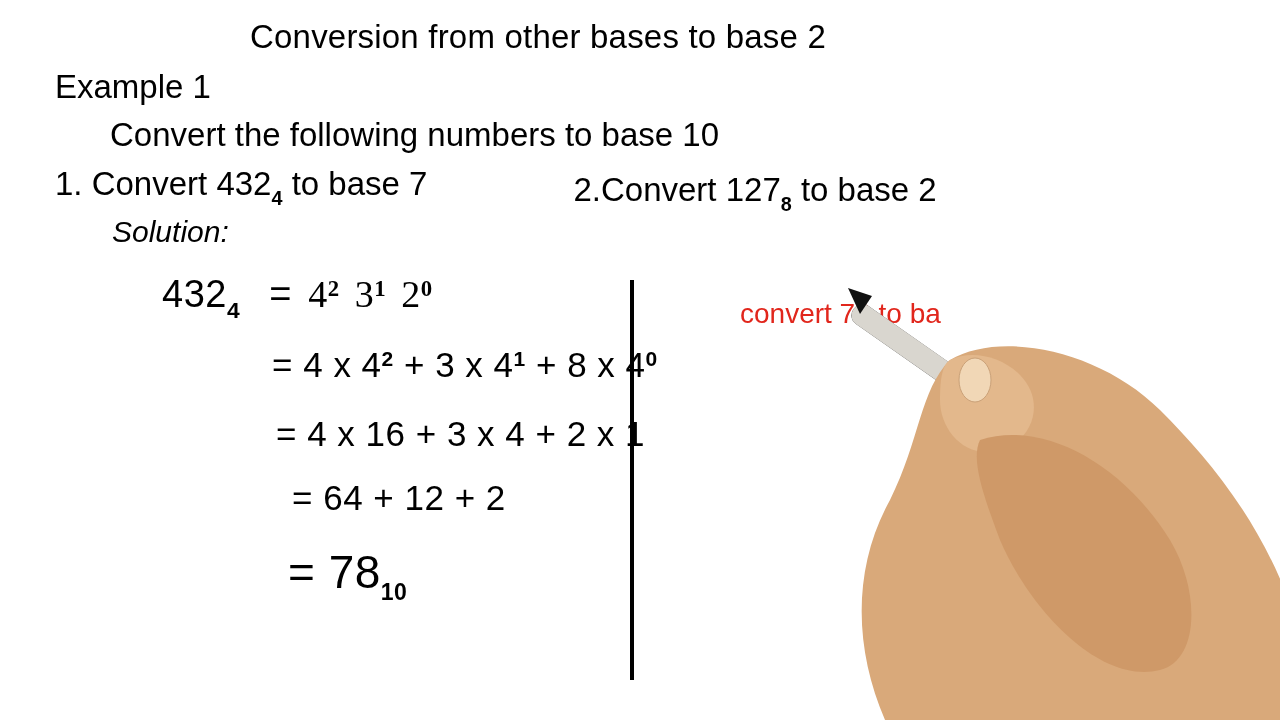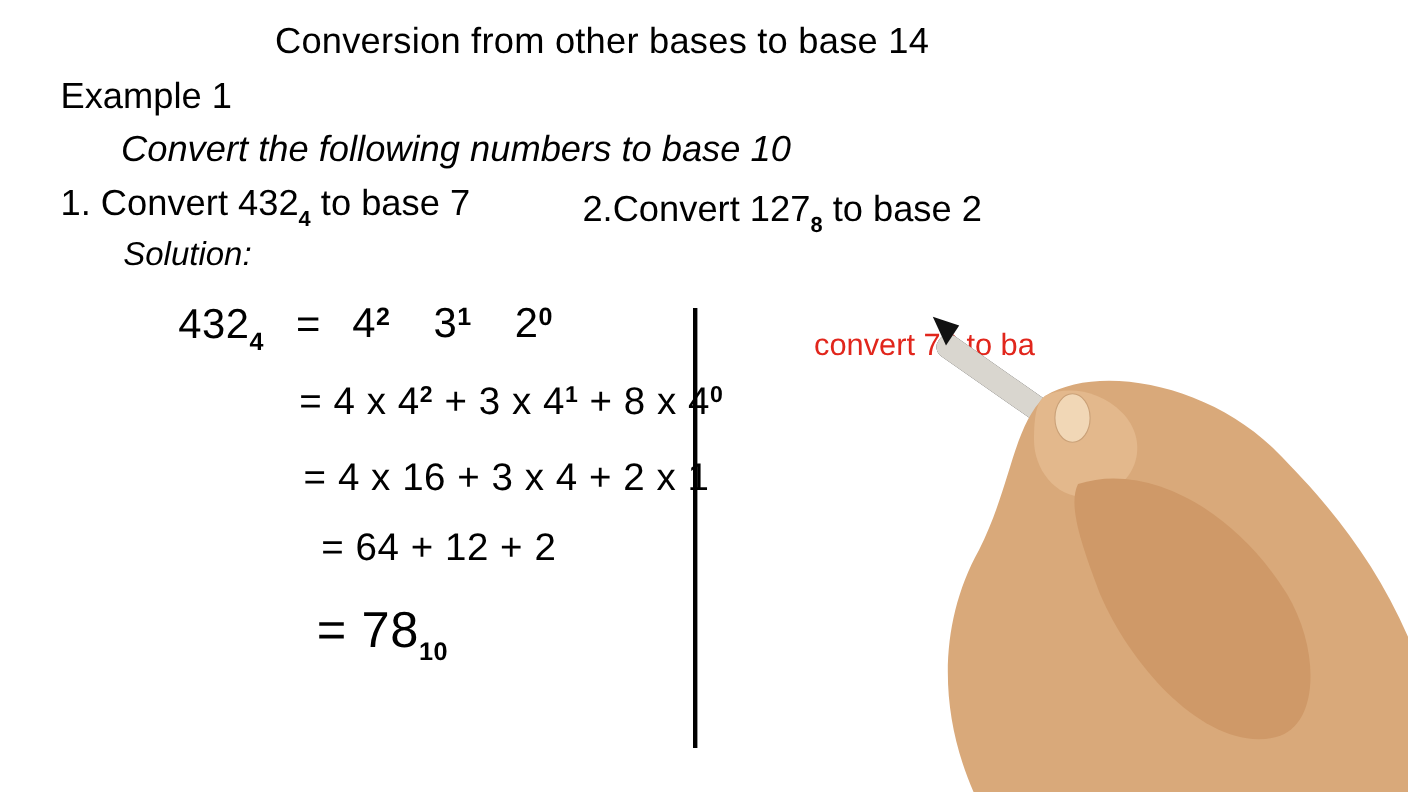--- a/index.html
+++ b/index.html
@@ -8,33 +8,33 @@
     height: 720px;
     background: #ffffff;
     font-family: Arial, Helvetica, sans-serif;
     color: #000;
     position: relative;
     overflow: hidden;
   }
   .content { position: relative; width: 100%; height: 100%; }
   .title { position: absolute; top: 18px; left: 250px; font-size: 33px; letter-spacing: 0.2px; }
   .example-label { position: absolute; top: 68px; left: 55px; font-size: 33px; }
-  .subtitle { position: absolute; top: 116px; left: 110px; font-size: 33px; font-style: italic; }
-  .problems-row { position: absolute; top: 165px; left: 55px; right: 40px; display: flex; gap: 52px; }
+  .subtitle { position: absolute; top: 116px; left: 110px; font-size: 33px; }
+  .problems-row { position: absolute; top: 165px; left: 55px; right: 40px; display: flex; gap: 96px; }
   .p1, .p2 { font-size: 33px; white-space: nowrap; }
   .p2 { margin-left: 50px; margin-top: 6px; }
   sub { font-size: 0.6em; vertical-align: sub; position: relative; top: 0.1em; font-weight: bold; }
   sup { font-size: 0.6em; vertical-align: super; position: relative; top: 0.1em; font-weight: bold; }
   .solution-label { position: absolute; top: 215px; left: 112px; font-size: 30px; font-style: italic; }
 
   .step { position: absolute; font-size: 33px; letter-spacing: 0.5px; }
   .step .eq { display: inline-block; width: 26px; }
   .step1 { top: 272px; left: 162px; font-size: 38px; }
   .step1 .lhs { display:inline-block; margin-right: 18px; }
-  .step1 .term { display:inline-block; margin: 0 14px; }
+  .step1 .term { display:inline-block; margin: 0 2px; font-family: Liberation Serif, serif; }
   .step2 { top: 345px; left: 272px; font-size: 35px; }
   .step3 { top: 414px; left: 276px; font-size: 35px; }
   .step4 { top: 478px; left: 292px; font-size: 35px; }
   .step5 { top: 545px; left: 288px; font-size: 46px; }
   .step5 sub { font-size: 0.5em; }
 
   .divider-line {
     position: absolute;
     top: 280px;
     left: 630px;
@@ -59,21 +59,21 @@
     width: 520px;
     height: 540px;
     pointer-events: none;
   }
 </style>
 </head>
 <body>
 
 <div class="content">
 
-  <div class="title">Conversion from other bases to base 14</div>
+  <div class="title">Conversion from other bases to base 2</div>
   <div class="example-label">Example 1</div>
   <div class="subtitle">Convert the following numbers to base 10</div>
 
   <div class="problems-row">
     <div class="p1">
       <span>1. Convert 432</span><sub>4</sub><span> to base 7</span>
     </div>
     <div class="p2">
       <span>2.Convert 127</span><sub>8</sub><span> to base 2</span>
     </div>

